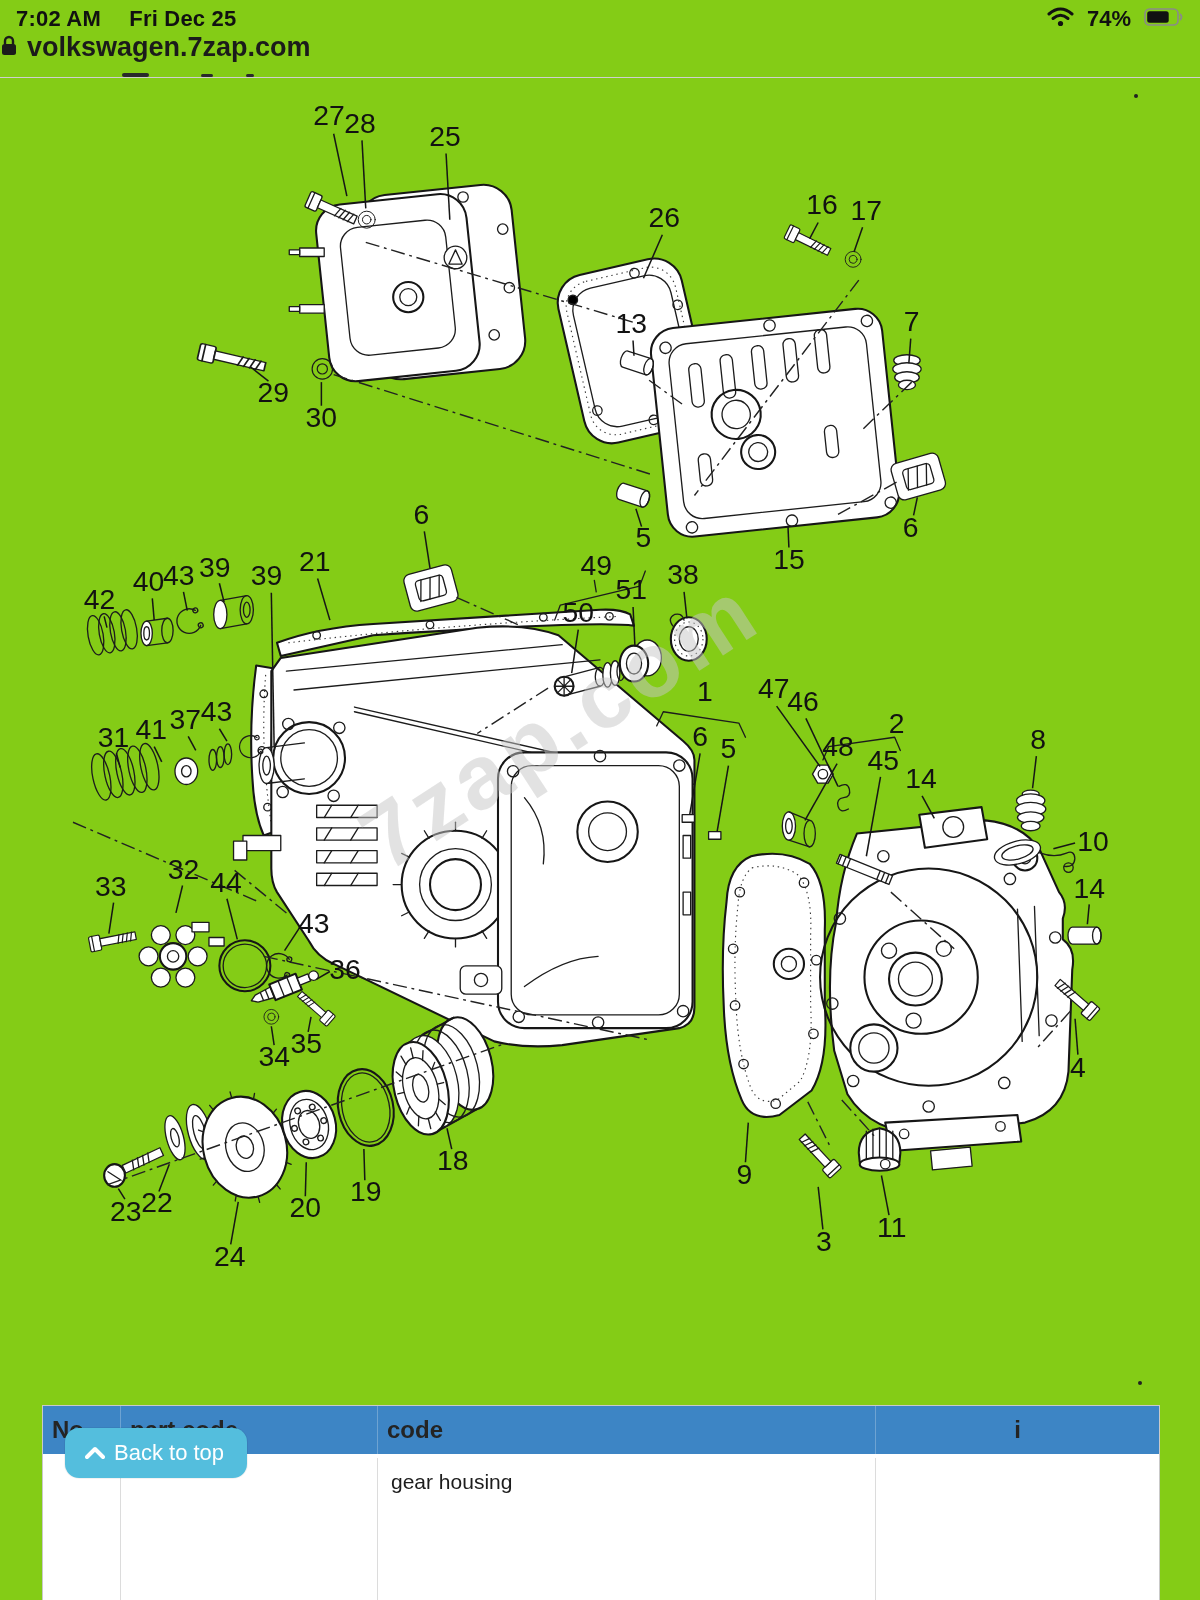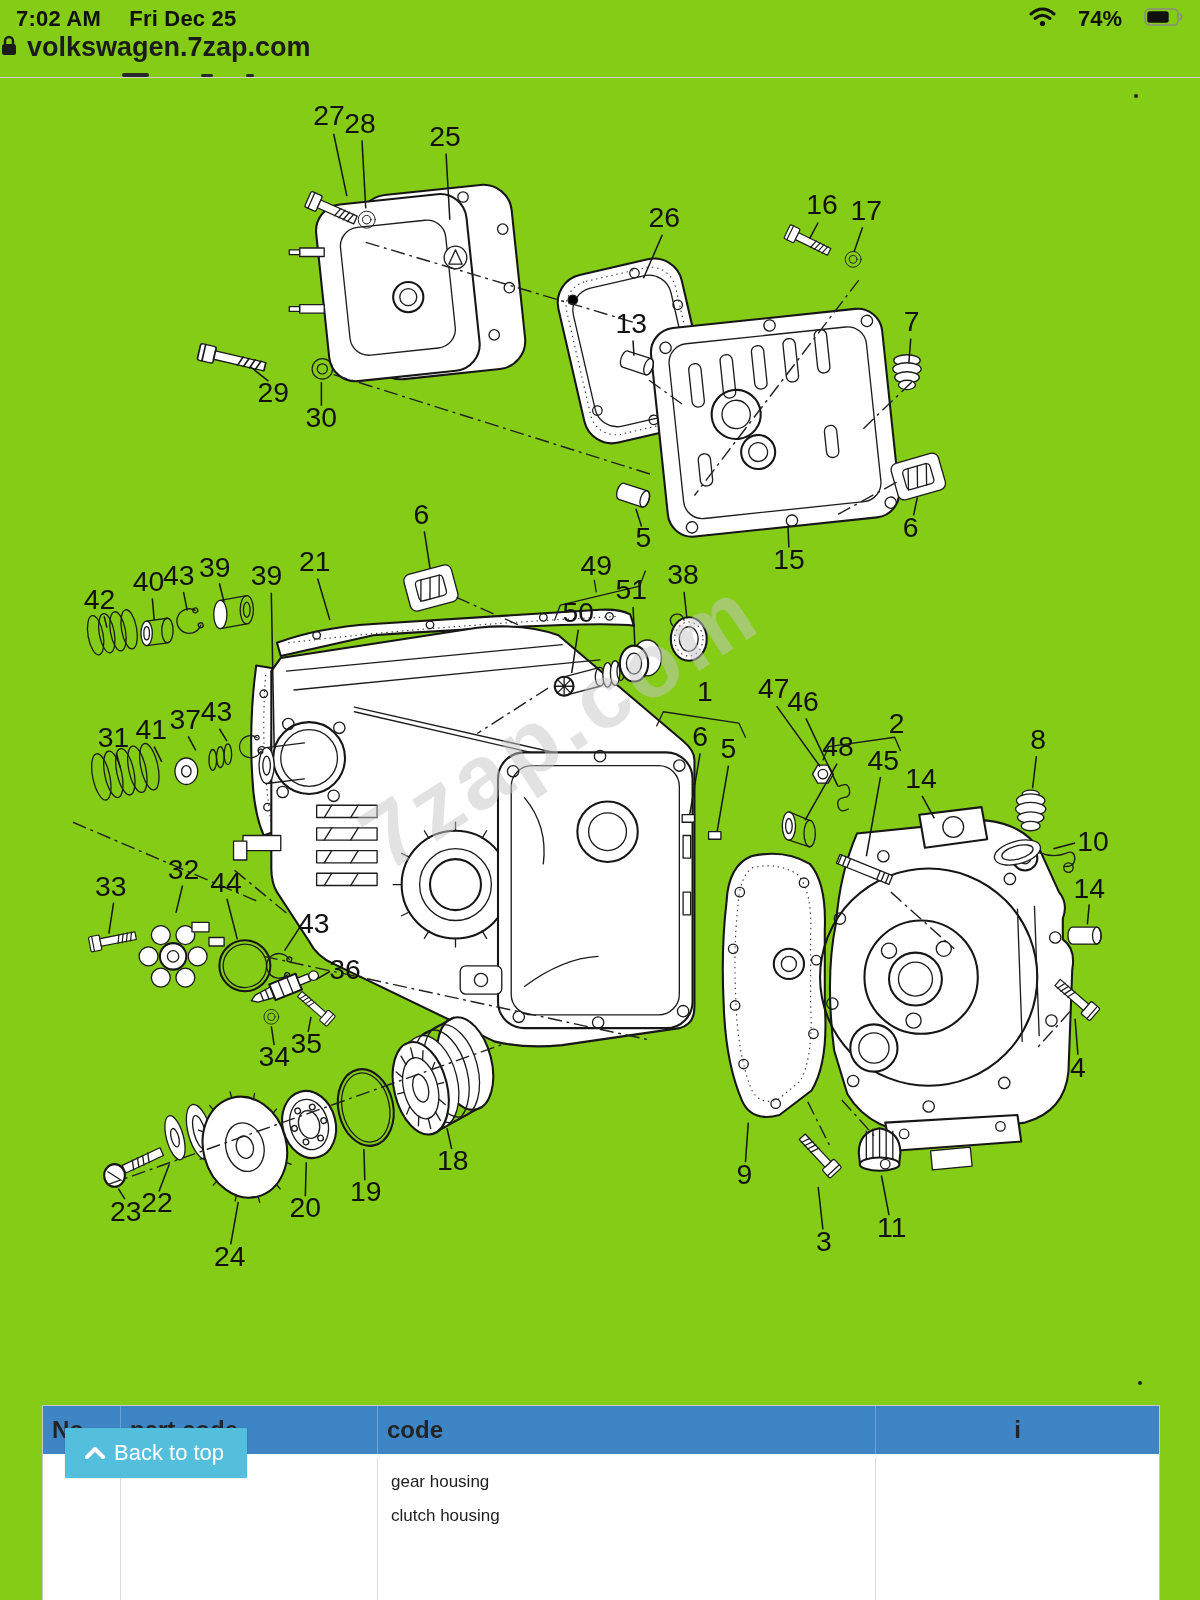--- a/index.html
+++ b/index.html
@@ -2,21 +2,21 @@
 <html><head>
 <meta charset="utf-8">
 <style>
   html,body{margin:0;padding:0;background:#fff;}
   .screen{position:relative;width:1200px;height:1600px;background:#84cc16;overflow:hidden;
           font-family:"Liberation Sans",sans-serif;color:#111;}
   
   .statusbar{position:absolute;top:0;left:0;width:100%;height:40px;}
   .sb-left{position:absolute;left:16px;top:6px;font-size:22px;font-weight:700;letter-spacing:.2px;}
   .sb-date{margin-left:22px;font-weight:700;}
-  .sb-right{position:absolute;right:16px;top:6px;display:flex;align-items:center;gap:22px;}
+  .sb-right{position:absolute;right:16px;top:6px;display:flex;align-items:center;gap:13px;}
   .sb-batt-pct{font-size:22px;font-weight:700;}
   
   .urlbar{position:absolute;top:28px;left:0;width:100%;height:48px;text-align:left;}
   .urlwrap{display:inline-flex;align-items:center;gap:9px;margin-top:4px;}
   .urltext{font-size:27px;font-weight:600;color:#1b1b1b;}
   .chrome-divider{position:absolute;top:77px;left:0;width:100%;height:1px;background:#cfcfcf;}
   .frag{position:absolute;background:#2a2a2a;border-radius:2px;}
   .dot{position:absolute;width:4px;height:4px;border-radius:50%;background:#222;}
   
   .diagram{position:absolute;top:78px;left:0;}
@@ -35,24 +35,24 @@
   .ptable{position:absolute;left:42px;top:1405px;width:1116px;border:1px solid #c9c9c9;background:#fff;}
   .thead{display:flex;height:48px;align-items:center;background:#3d85c5;}
   .th{font-size:24px;font-weight:700;color:#242424;box-sizing:border-box;padding-left:9px;
       border-right:1px solid #6ea3d2;height:48px;display:flex;align-items:center;}
   .th:last-child{border-right:none;justify-content:center;padding-left:0;}
   .tgap{height:4px;background:#fff;}
   .tbody{display:flex;min-height:200px;}
   .td{box-sizing:border-box;border-right:1px solid #dcdcdc;}
   .td:last-child{border-right:none;}
   .c-no{width:78px;} .c-code{width:257px;} .c-title{width:498px;} .c-info{width:283px;}
-  .title-lines{padding:7px 0 0 13px;font-size:17px;line-height:33.5px;color:#1d1d1d;}
+  .title-lines{padding:7px 0 0 13px;font-size:21px;line-height:33.5px;color:#1d1d1d;}
   
   .backtop{position:absolute;left:65px;top:1428px;width:182px;height:50px;border:none;
-           border-radius:1px;background:#54bedd;color:#fff;font-family:"Liberation Sans",sans-serif;
+           border-radius:14px;background:#54bedd;color:#fff;font-family:"Liberation Sans",sans-serif;
            font-size:22px;display:flex;align-items:center;gap:9px;padding:0 0 0 20px;cursor:pointer;
            box-shadow:0 0 0 1px rgba(0,0,0,.05);}
 </style>
 </head>
 <body>
 
 <div class="screen">
 
   <div class="statusbar">
     <div class="sb-left">
@@ -693,21 +693,20 @@
       <div class="th c-title">code</div>
       <div class="th c-info">i</div>
     </div>
     <div class="tgap"></div>
     <div class="tbody">
       <div class="td c-no"></div>
       <div class="td c-code"></div>
       <div class="td c-title">
         <div class="title-lines" id="title-lines">
             <div>gear housing</div>
-            <div>clutch housing</div>
           </div>
       </div>
       <div class="td c-info"></div>
     </div>
   </div>
 
   <button class="backtop" style="background: rgb(84, 190, 221);">
     <span>
       <svg width="20" height="14" viewBox="0 0 20 14">
         <path d="M2 11 L10 3 L18 11" fill="none" stroke="#fff" stroke-width="4" stroke-linecap="round" stroke-linejoin="round"></path>

